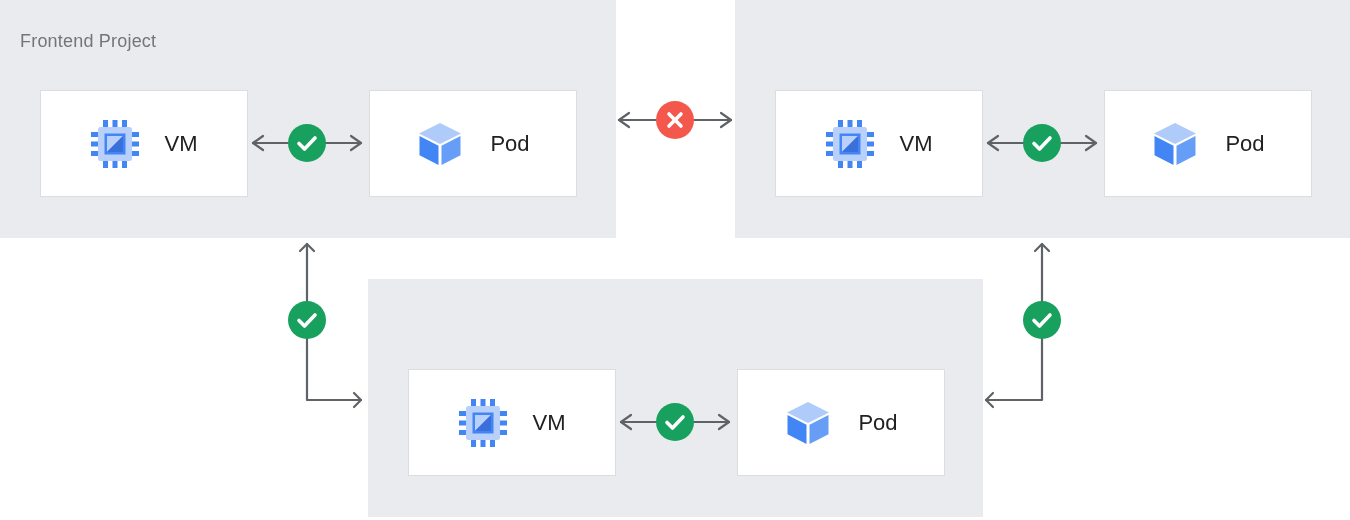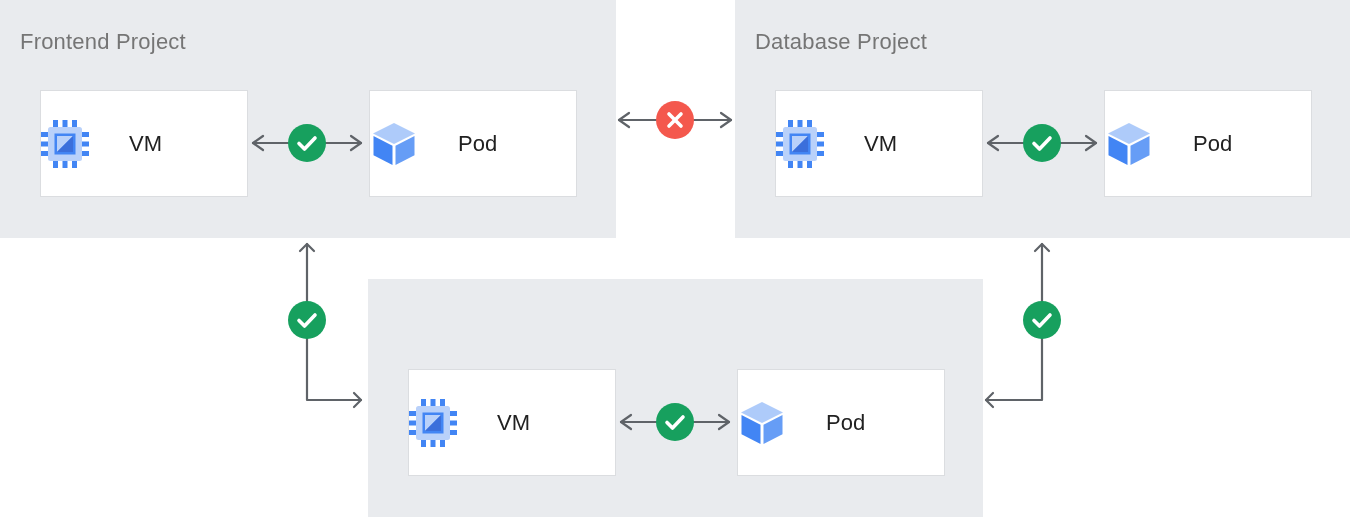--- a/index.html
+++ b/index.html
@@ -18,39 +18,39 @@
     background: var(--panel-bg, #e9ebee);
   }
   #panel-frontend { left: 0;     top: 0;     width: 616px; height: 238px; }
   #panel-database { left: 735px; top: 0;     width: 615px; height: 238px; }
   #panel-backend  { left: 368px; top: 279px; width: 615px; height: 238px; }
 
   .panel-title {
     position: absolute;
     left: 20px;
     top: 31px;
-    font-size: 22px;
+    font-size: 18px;
     line-height: 21px;
     color: var(--title-text, #757575);
     letter-spacing: 0.2px;
     white-space: nowrap;
   }
 
   .node {
     position: absolute;
     top: 90px;
     width: 208px;
     height: 107px;
     background: #ffffff;
     border: 1px solid var(--node-border, #dbdde0);
     box-sizing: border-box;
     display: flex;
     align-items: center;
-    justify-content: flex-start;
-    gap: 40px;
+    justify-content: center;
+    gap: 26px;
   }
   .node.vm  { left: 40px;  }
   .node.pod { left: 369px; }
 
   .node-icon { width: 48px; height: 48px; display: block; }
   .node-icon svg { display: block; }
 
   .node-label {
     font-size: 22px;
     color: var(--label-text, #212121);
@@ -150,21 +150,20 @@
       <polyline class="arrow-stroke" points="101,3 111,10 101,17"></polyline>
     </svg>
     <div class="badge inner" style="background: rgb(23, 160, 94);">
       <svg width="38" height="38" viewBox="0 0 38 38">
         <polyline class="badge-glyph" points="11,19.5 16.5,25 27,14"></polyline>
       </svg>
     </div>
   </div>
 
   <div class="panel" id="panel-database">
-    <div class="panel-title">Database Project</div>
 
     <div class="node vm">
       <span class="node-icon">
         <svg width="48" height="48" viewBox="0 0 48 48">
           <g fill="#4285f4">
             <rect x="12" y="0" width="5" height="8"></rect>
               <rect x="21.5" y="0" width="5" height="8"></rect>
               <rect x="31" y="0" width="5" height="8"></rect>
             <rect x="12" y="40" width="5" height="8"></rect>
               <rect x="21.5" y="40" width="5" height="8"></rect>

